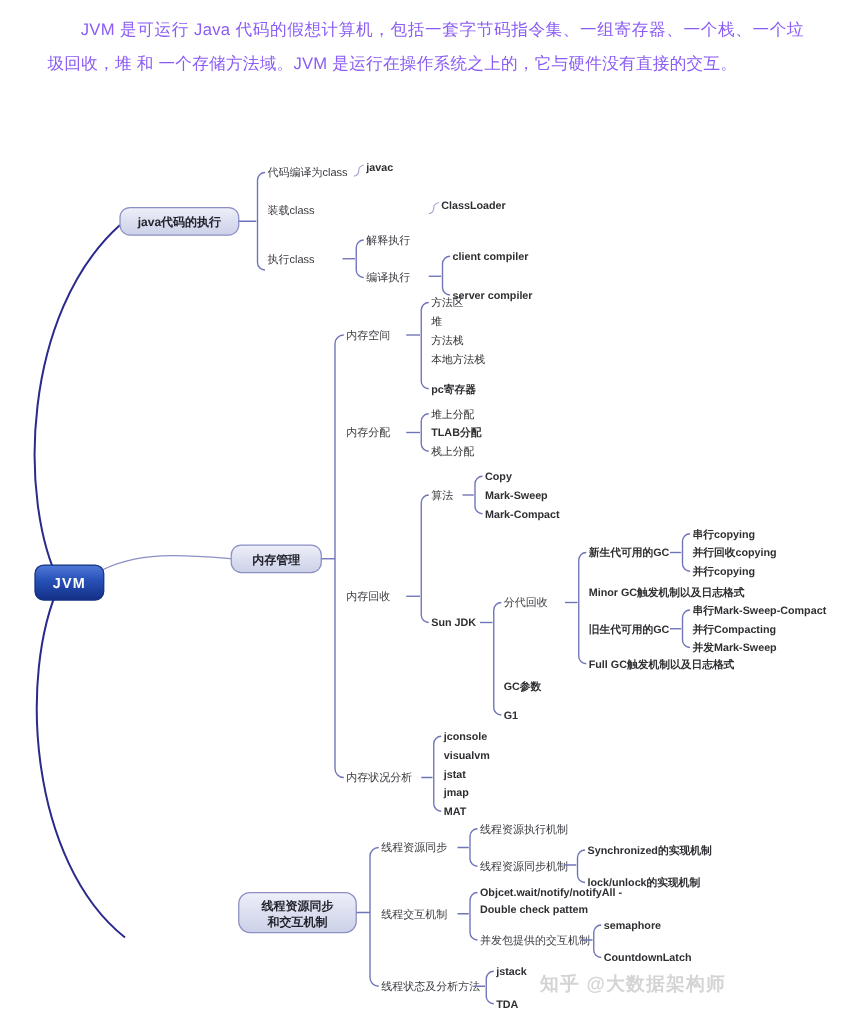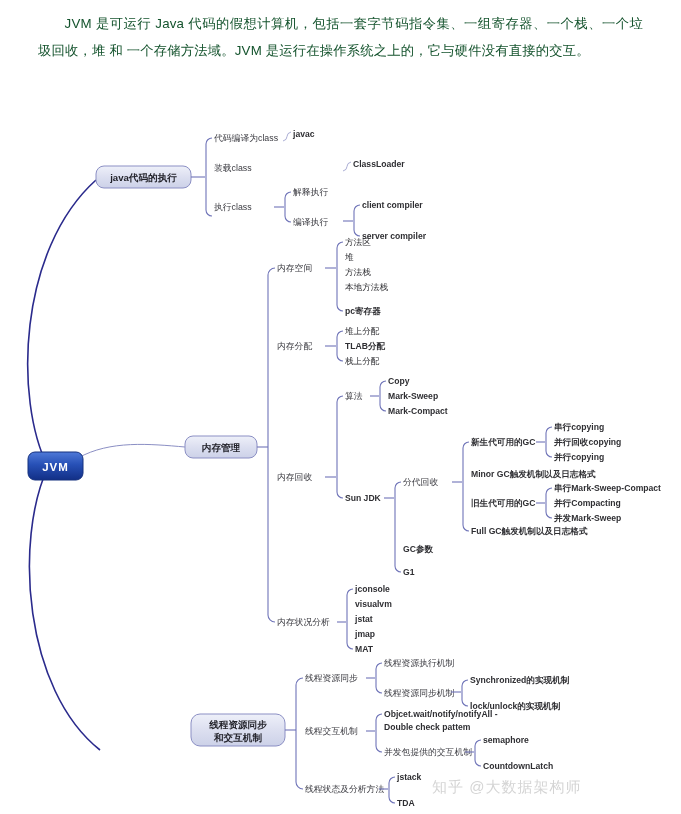--- a/index.html
+++ b/index.html
@@ -15,21 +15,21 @@
     overflow: hidden;
   }
   #intro {
     position: absolute;
     left: 0; top: 0;
     width: 681px;
     padding: 10px 38px 0 38px;
     box-sizing: border-box;
     font-size: 13.3px;
     line-height: 27px;
-    color: #14532d;
+    color: #8b5cf6;
     text-align: justify;
     letter-spacing: 0.2px;
   }
   #intro p { margin: 0; text-indent: 2em; }
 
   #map-wrap {
     position: absolute;
     left: 0; top: 100px;
     width: 681px;
     height: 714px;
@@ -47,21 +47,21 @@
   .conn-soft { fill: none; stroke: #a2a5cf; stroke-width: 0.9; }
   .trunk     { fill: none; stroke: #2a2a8c; stroke-width: 1.6; }
   .limb      { fill: none; stroke: #6f74b8; stroke-width: 1.1; }
 
   #watermark {
     position: absolute;
     left: 432px; top: 778px;
     width: 240px;
     height: 26px;
     font-size: 15px;
-    font-weight: normal;
+    font-weight: bold;
     color: #9a9a9a;
     opacity: 0.42;
     letter-spacing: 1px;
     white-space: nowrap;
     pointer-events: none;
   }
 </style>
 </head>
 <body>
 

